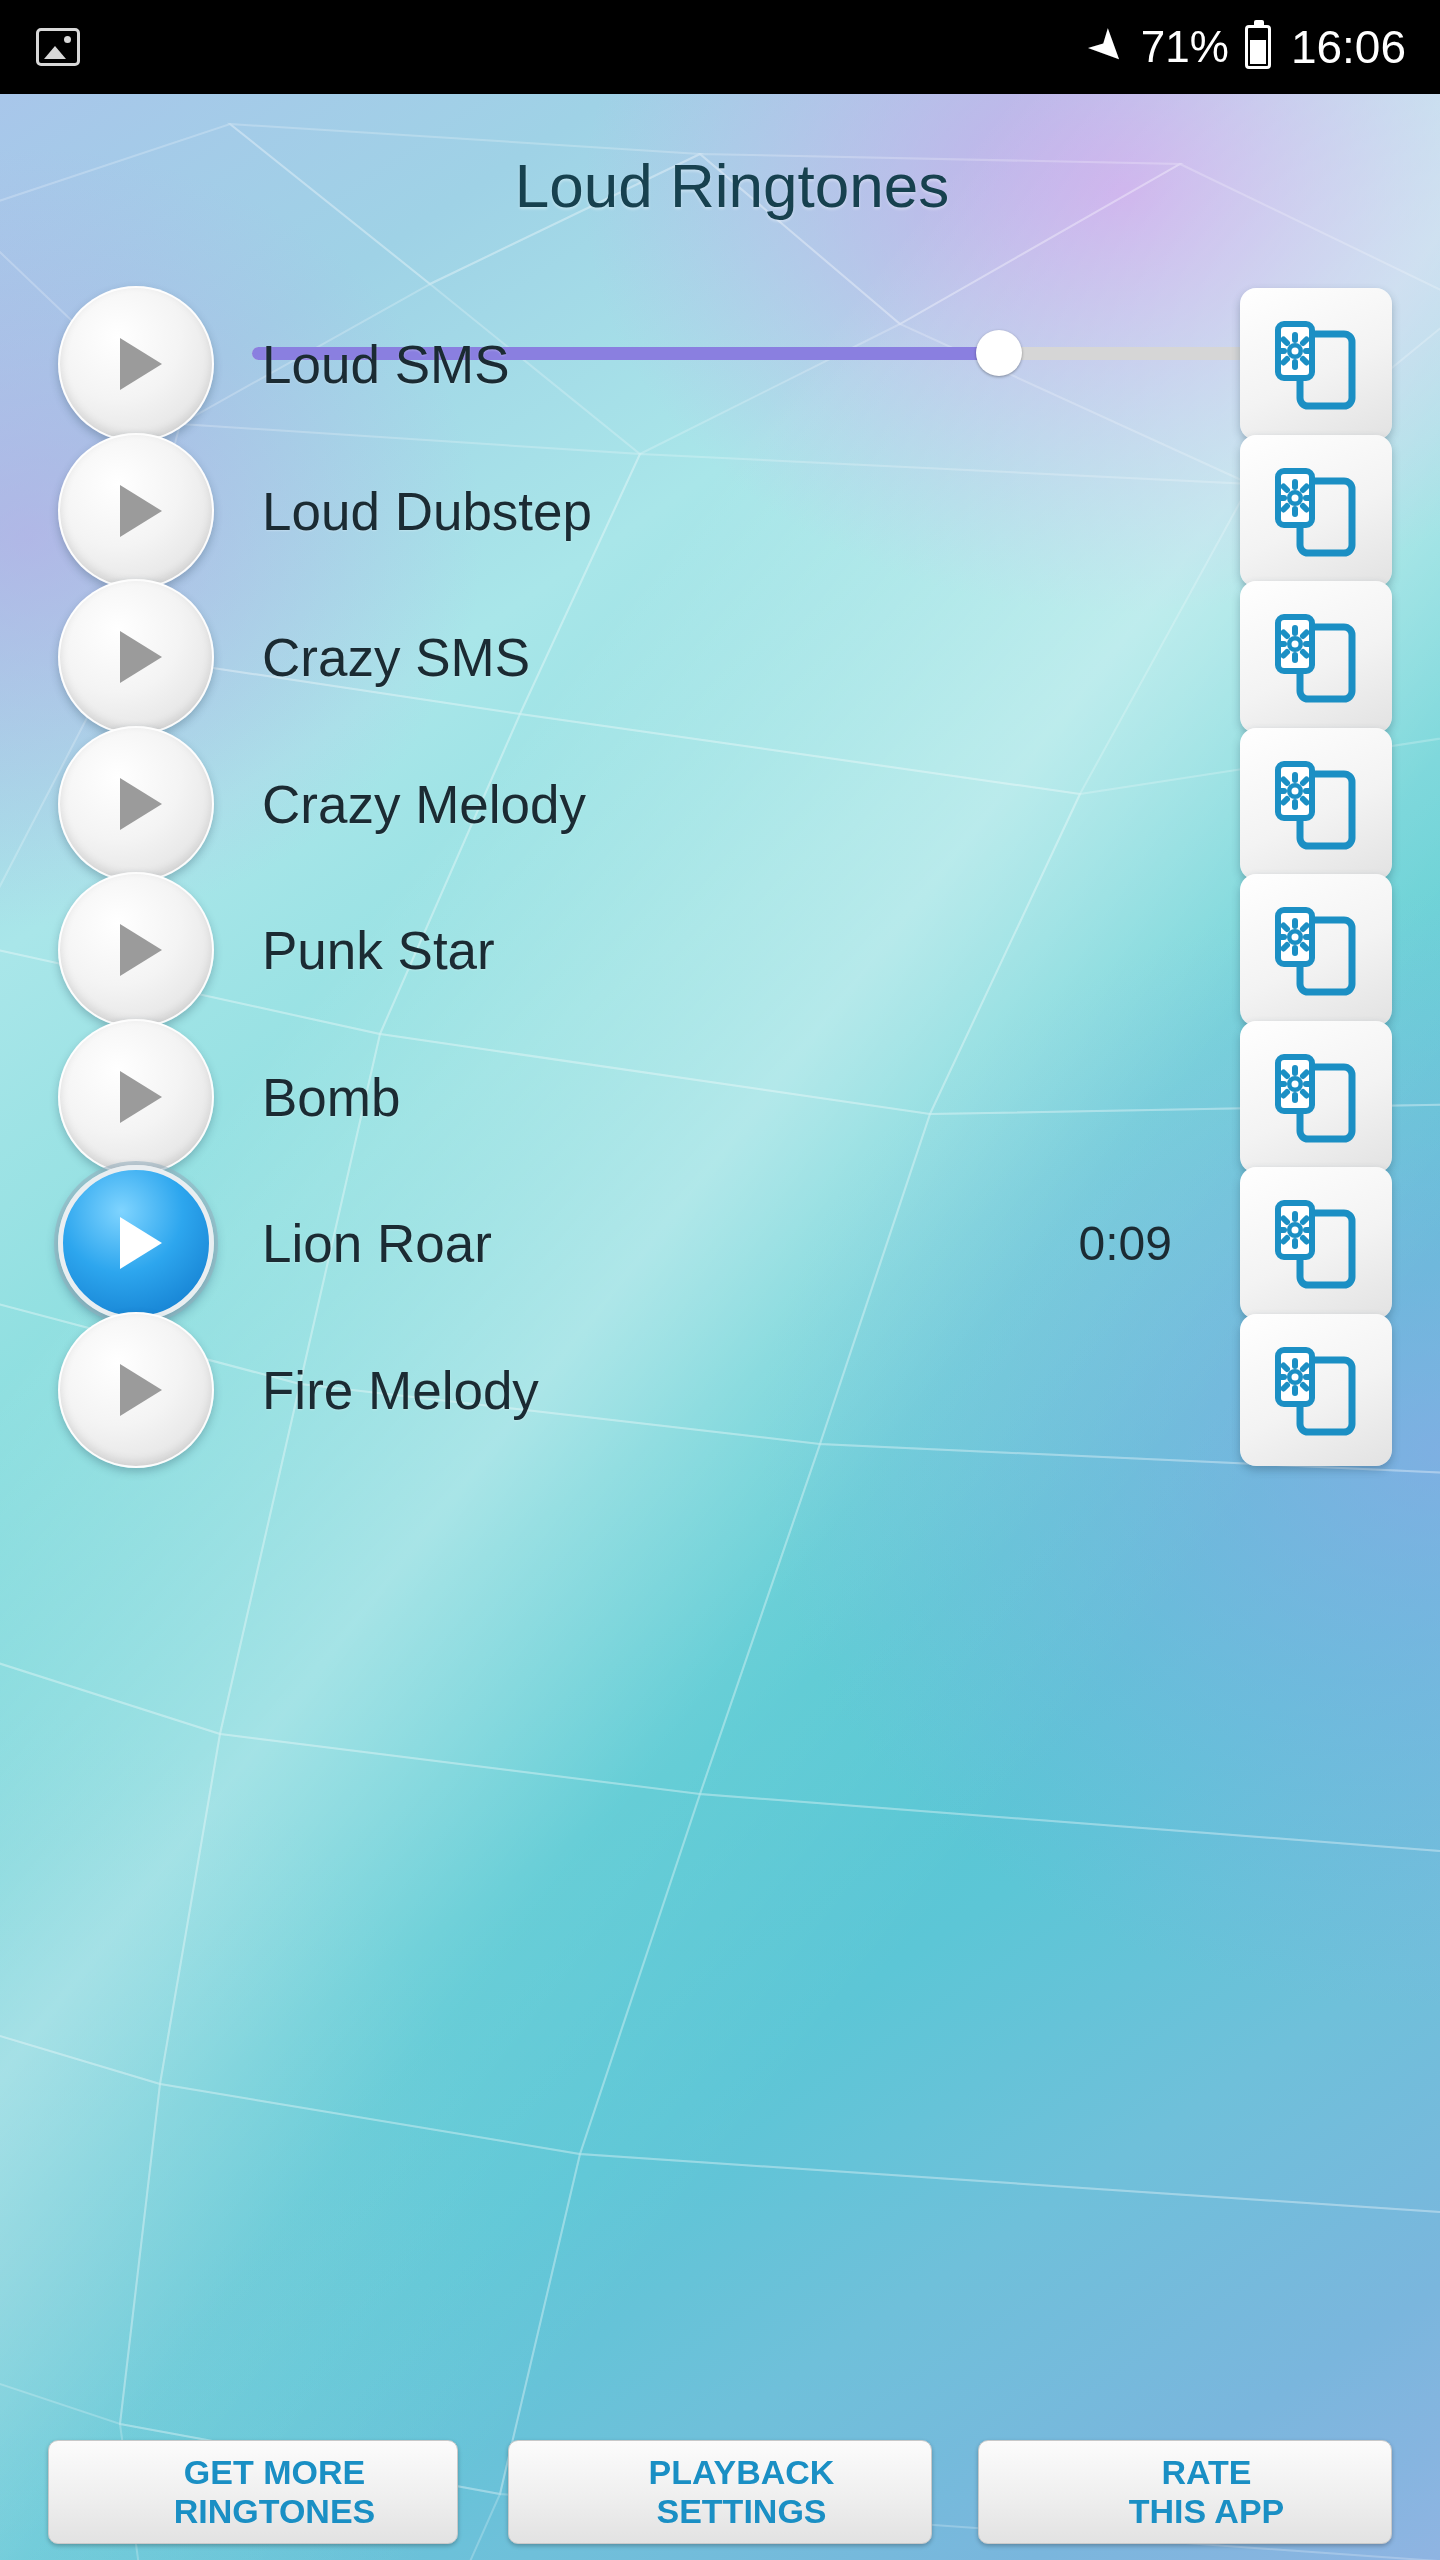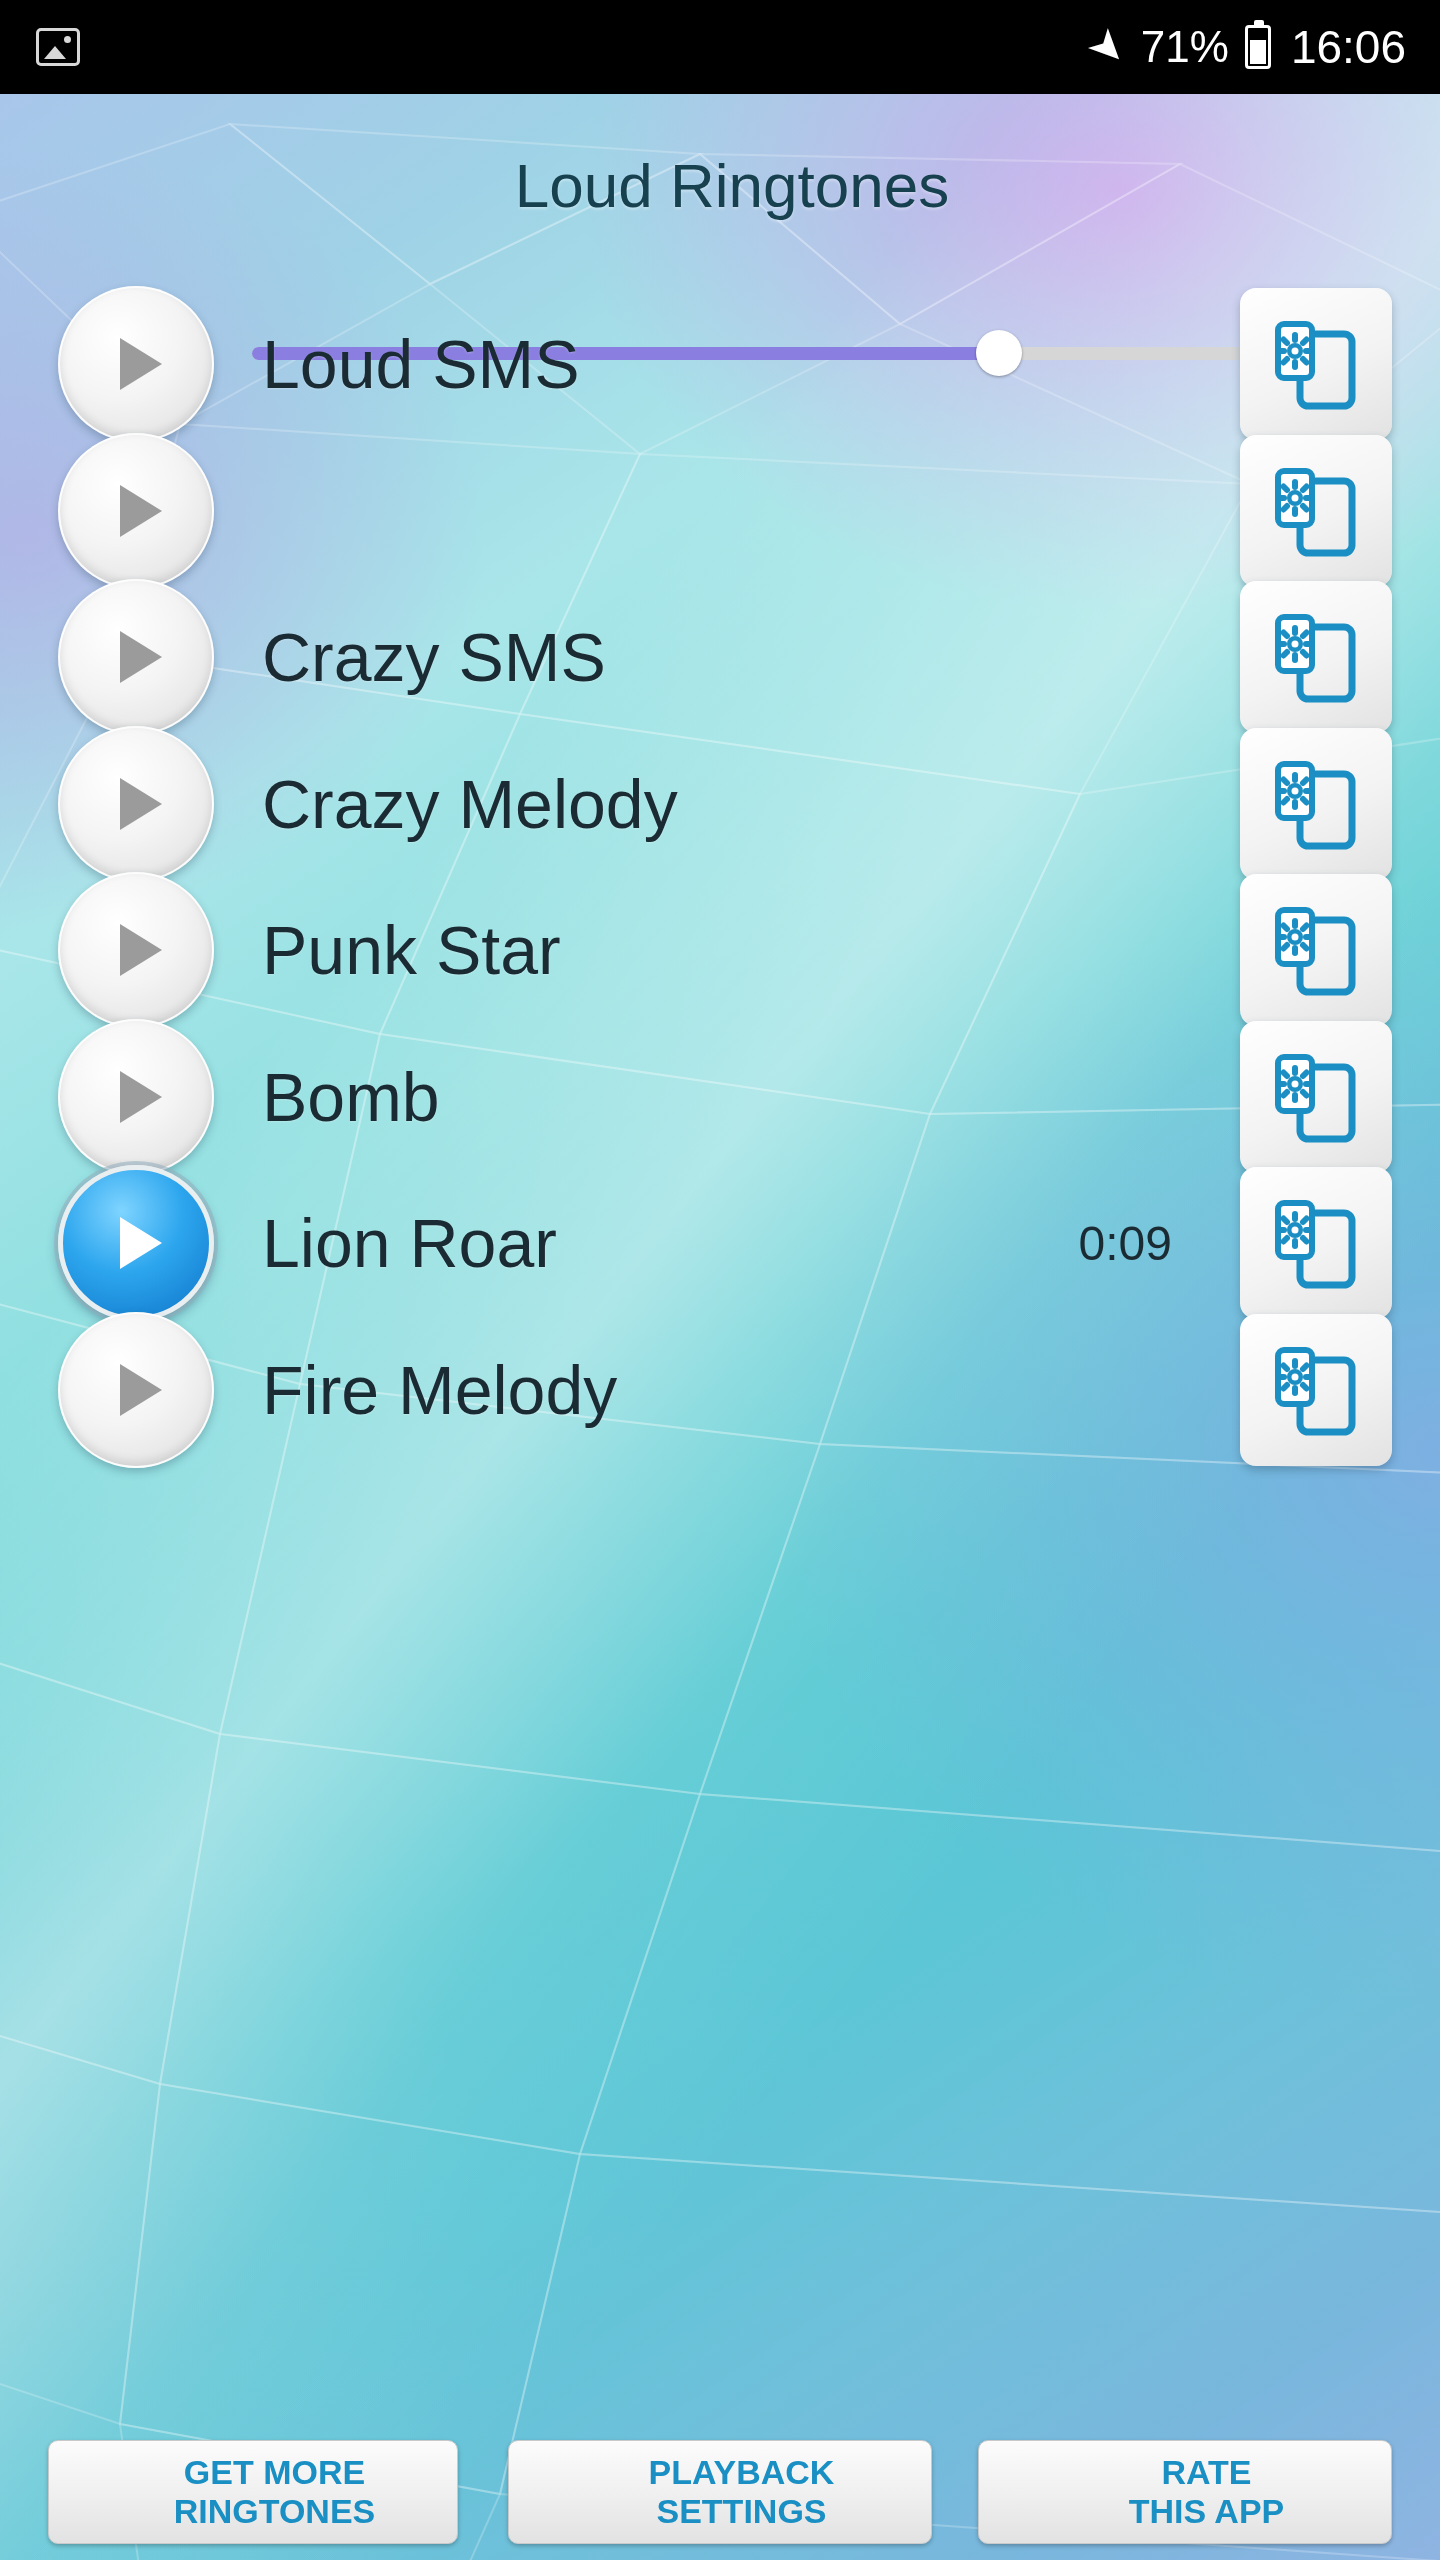--- a/index.html
+++ b/index.html
@@ -145,21 +145,21 @@
   }
   .play-btn.active {
     background: radial-gradient(circle at 40% 28%, #7fd4ff 0%, #2da6ee 45%, #0d74c8 100%);
     border: 5px solid #e9eef1;
     box-shadow: 0 0 0 4px rgba(150,175,190,0.55), 0 5px 12px rgba(20,60,90,0.45);
   }
   .play-btn.active .tri { border-left-color: #ffffff; }
 
   .row-label {
     position: absolute; left: 262px; top: 50%; transform: translateY(-50%);
-    font-size: 68px; color: #1b2b33; font-weight: 400;
+    font-size: 53px; color: #1b2b33; font-weight: 400;
     text-shadow: 0 1px 2px rgba(255,255,255,0.25);
     white-space: nowrap;
   }
   .row-time {
     position: absolute; right: 268px; top: 50%; transform: translateY(-50%);
     font-size: 48px; color: #1b2b33;
   }
   .assign-btn {
     position: absolute; right: 48px; top: 50%; transform: translateY(-50%);
     width: 152px; height: 152px; border-radius: 16px;
@@ -280,20 +280,21 @@
               </g>
               <circle cx="0" cy="0" r="3.5" fill="#ffffff"></circle>
             </g>
           </svg>
         </div>
       </div>
       <div class="row" style="top: 338.5px;">
         <div class="play-btn">
           <span class="tri"></span>
         </div>
+        <div class="row-label">Loud Dubstep</div>
         <div class="assign-btn">
           <svg width="92" height="92" viewBox="0 0 92 92">
             <rect x="30" y="16" width="52" height="72" rx="8" ry="8" fill="none" stroke="#1b8fc4" stroke-width="7"></rect>
             <rect x="8" y="6" width="34" height="54" rx="6" ry="6" fill="#ffffff" stroke="#1b8fc4" stroke-width="6"></rect>
             <g fill="#1b8fc4" transform="translate(25,33)">
               <circle cx="0" cy="0" r="8"></circle>
               <g stroke="#1b8fc4" stroke-width="6" stroke-linecap="round">
                 <line x1="0" y1="-16" x2="0" y2="-11"></line>
                 <line x1="0" y1="11" x2="0" y2="16"></line>
                 <line x1="-16" y1="0" x2="-11" y2="0"></line>

